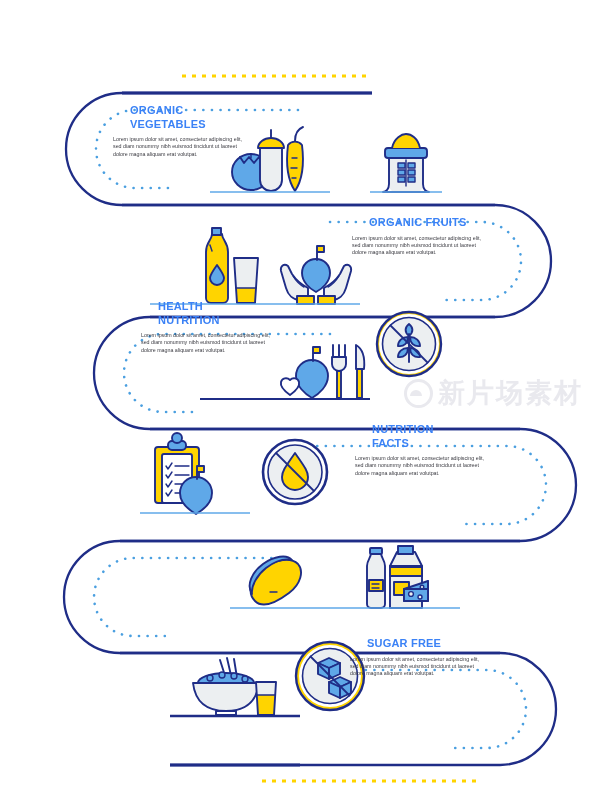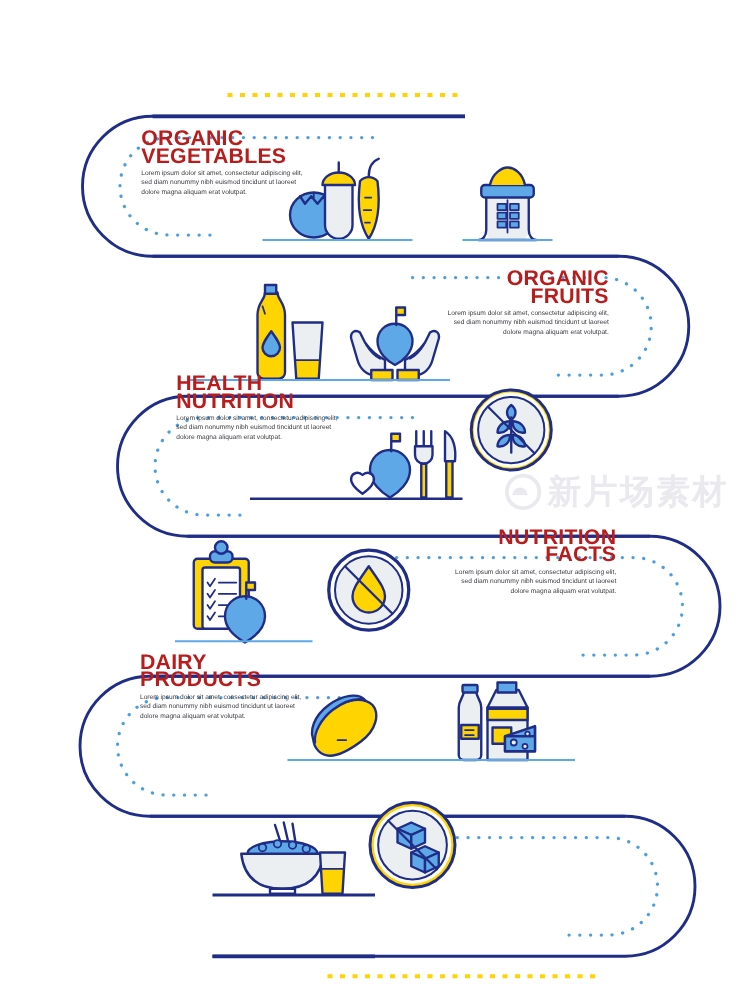--- a/index.html
+++ b/index.html
@@ -5,31 +5,31 @@
   html,body{margin:0;padding:0;}
   body{
     width:600px;height:800px;background:#ffffff;
     font-family:"Liberation Sans","DejaVu Sans",sans-serif;
     overflow:hidden;position:relative;
   }
   #stage{position:absolute;inset:0;width:600px;height:800px;}
   svg.layer{position:absolute;left:0;top:0;width:600px;height:800px;}
   .txtblock{position:absolute;}
   .title{
-    font-weight:bold;color:#b91c1c;font-size:17px;line-height:13.6px;
-    letter-spacing:.2px;text-transform:uppercase;margin:0 0 5px 0;
+    font-weight:bold;color:#3b82f6;font-size:11px;line-height:13.6px;
+    letter-spacing:.2px;text-transform:uppercase;margin:0 0 5px 17px;
     font-family:"Liberation Sans","DejaVu Sans",sans-serif;
   }
   .title span{display:block;}
   .body{
     font-size:5.3px;line-height:7.2px;color:#3b3b42;margin:0;
     font-family:"Liberation Sans","DejaVu Sans",sans-serif;
   }
   .al-left{text-align:left;}
-  .al-right{text-align:right;}
+  .al-right{text-align:left;}
   .watermark{
     position:absolute;left:404px;top:372px;width:190px;height:42px;
     display:flex;align-items:center;gap:5px;
     color:#e9e9ee;font-size:27px;font-weight:bold;
     letter-spacing:2px;user-select:none;pointer-events:none;
     font-family:"DejaVu Sans",sans-serif;
   }
   .wm-circle{
     width:23px;height:23px;border-radius:50%;
     border:3px solid #e9e9ee;flex:none;position:relative;
@@ -402,27 +402,26 @@
   </div>
 
   <div class="txtblock al-right" style="left:355px;top:423px;width:138px;">
     <h2 class="title">
       <span>NUTRITION</span>
       <span>FACTS</span>
     </h2>
     <p class="body">Lorem ipsum dolor sit amet, consectetur adipiscing elit, sed diam nonummy nibh euismod tincidunt ut laoreet dolore magna aliquam erat volutpat.</p>
   </div>
 
-  <div class="txtblock al-left" style="left:112px;top:523px;width:135px;">
+
+  <div class="txtblock al-right" style="left:350px;top:637px;width:137px;">
     <h2 class="title">
-      <span>DAIRY</span>
-      <span>PRODUCTS</span>
+      <span>SUGAR FREE</span>
     </h2>
     <p class="body">Lorem ipsum dolor sit amet, consectetur adipiscing elit, sed diam nonummy nibh euismod tincidunt ut laoreet dolore magna aliquam erat volutpat.</p>
   </div>
-
 
   <div class="watermark">
     <span class="wm-circle"></span>
     <span>新片场素材</span>
   </div>
 
 </div>
 
 </body></html>

